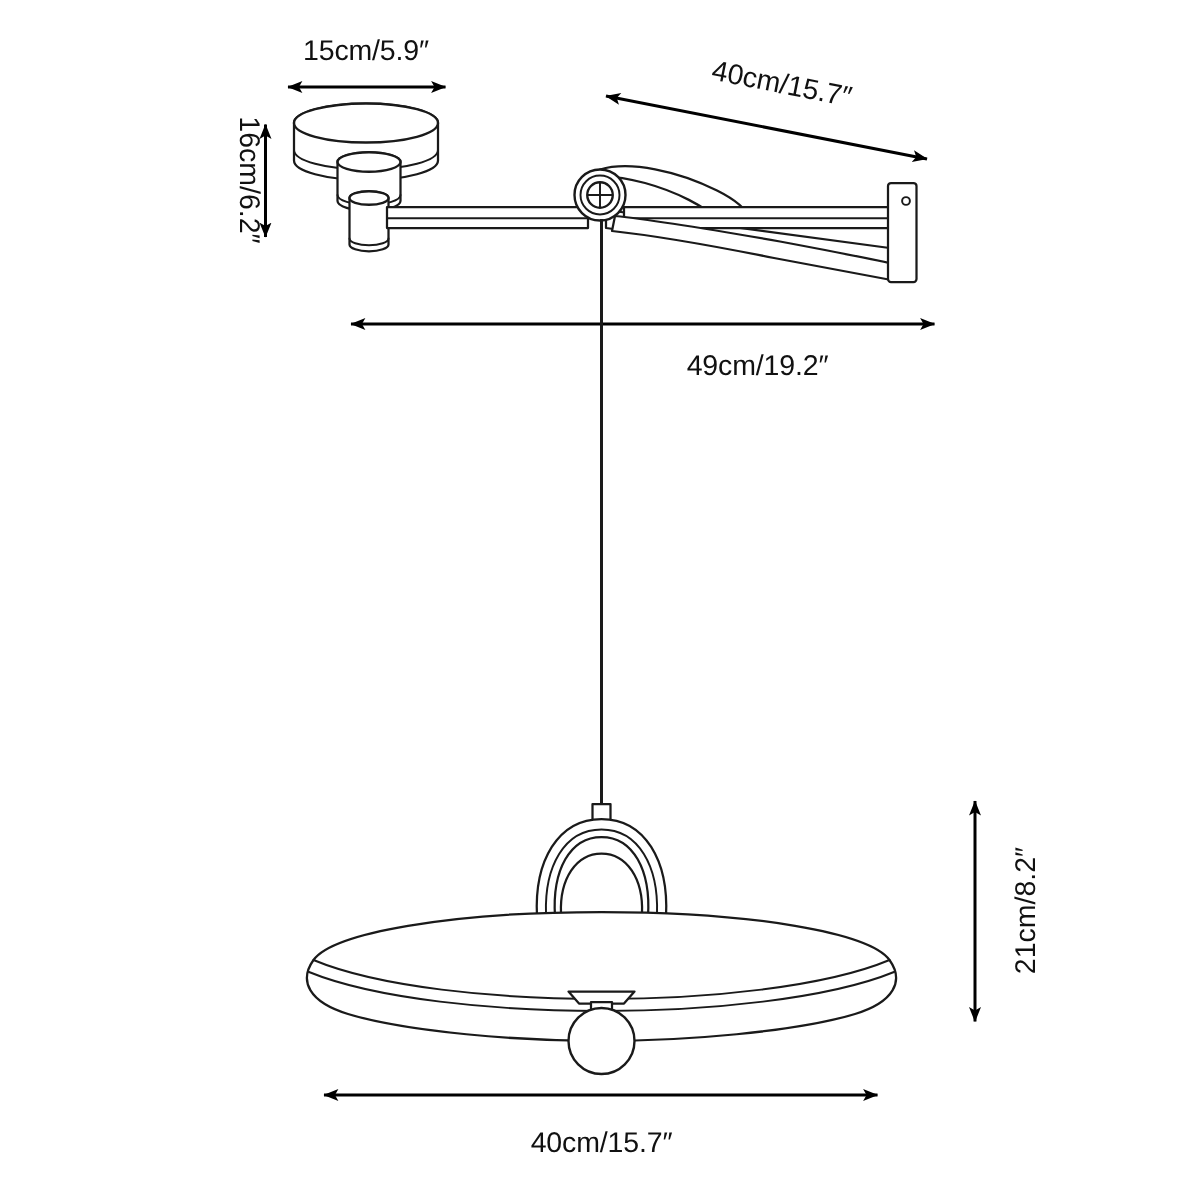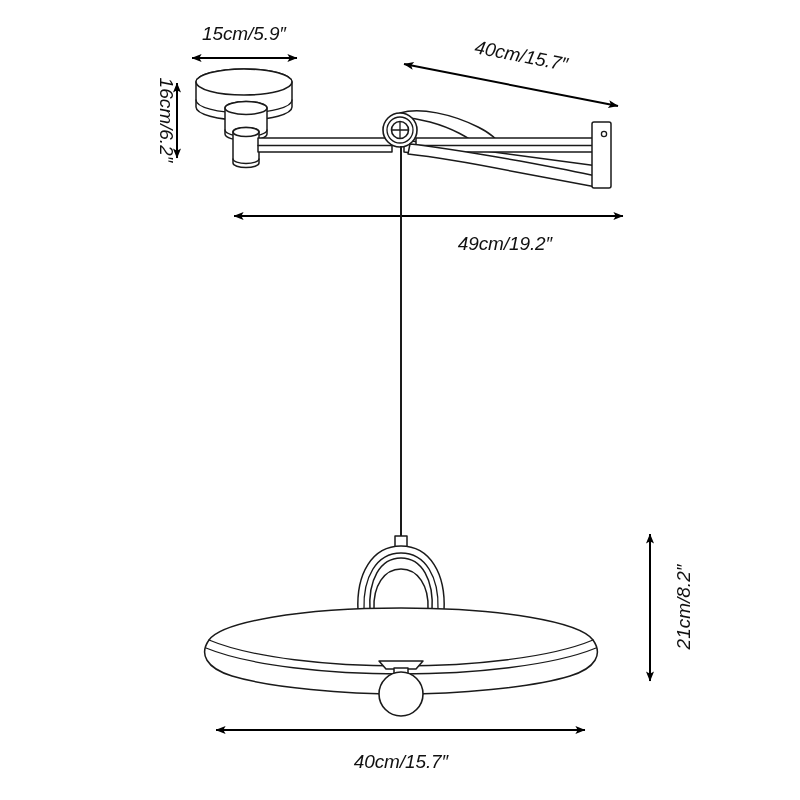--- a/index.html
+++ b/index.html
@@ -10,21 +10,20 @@
   }
   body {
     font-family: "Liberation Sans", sans-serif;
   }
   #drawing-root {
     position: relative;
     width: 800px;
     height: 800px;
     background: #ffffff;
     overflow: hidden;
-    font-style: italic;
   }
   svg#spec-svg {
     display: block;
     width: 800px;
     height: 800px;
   }
   .outline {
     fill: #ffffff;
     stroke: #1a1a1a;
     stroke-width: 1.6;

